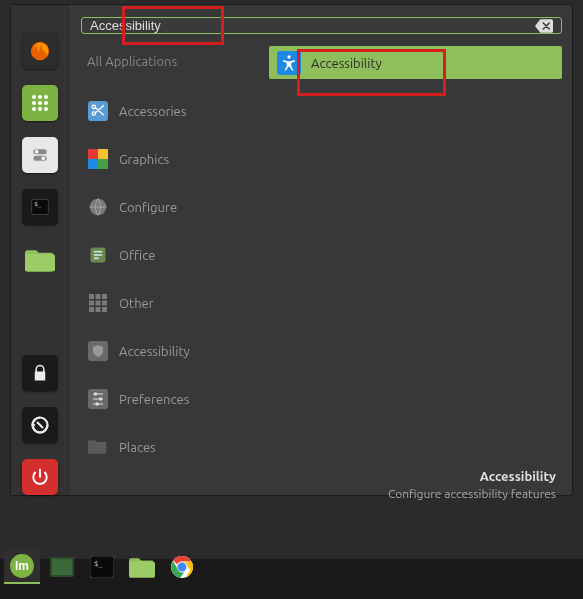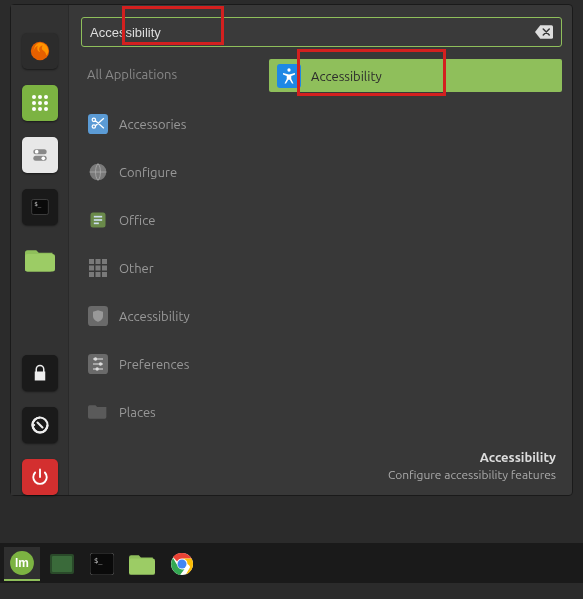--- a/index.html
+++ b/index.html
@@ -123,26 +123,26 @@
     text-align: right;
     padding: 6px 6px 4px;
     line-height: 1.35;
   }
   .footer-title { font-weight: 600; color: #ddd; }
   .footer-sub { color: #aaa; font-size: 12px; }
 
   
   .taskbar {
     position: absolute;
-    left: 0; bottom: 16px;
+    left: 0; bottom: 0;
     width: 583px; height: 40px;
     background: #1a1a1a;
-    display: flex; align-items: flex-start;
+    display: flex; align-items: flex-end;
     gap: 4px;
-    padding: 4px 4px;
+    padding: 15px 4px;
   }
   .tb-btn {
     width: 36px; height: 34px;
     display: flex; align-items: center; justify-content: center;
     cursor: pointer;
   }
   .tb-btn.active { background: #2f2f2f; border-bottom: 2px solid #8fbf5b; }
   
   
   .hl {
@@ -259,20 +259,31 @@
           <span class="cat-icon">
               <svg width="20" height="20" viewBox="0 0 24 24">
                 <rect width="24" height="24" rx="4" fill="#5b9bd5"></rect>
                 <path d="M7 17a2 2 0 1 1 0-4 2 2 0 0 1 0 4zm0-8a2 2 0 1 1 0-4 2 2 0 0 1 0 4zm2-1l10 9M9 14l10-9" stroke="#fff" stroke-width="1.5" fill="none"></path>
               </svg>
             </span>
           <span>Accessories</span>
         </div>
         <div class="cat-item">
           <span class="cat-icon">
+              <svg width="20" height="20" viewBox="0 0 20 20">
+                <rect width="10" height="10" fill="#e53935"></rect>
+                <rect x="10" width="10" height="10" fill="#fbc02d"></rect>
+                <rect y="10" width="10" height="10" fill="#1e88e5"></rect>
+                <rect x="10" y="10" width="10" height="10" fill="#43a047"></rect>
+              </svg>
+            </span>
+          <span>Graphics</span>
+        </div>
+        <div class="cat-item">
+          <span class="cat-icon">
               <svg width="20" height="20" viewBox="0 0 24 24">
                 <circle cx="12" cy="12" r="10" fill="#7a7a7a"></circle>
                 <path d="M2 12h20M12 2c4 4 4 16 0 20M12 2c-4 4-4 16 0 20" stroke="#aaa" stroke-width="1" fill="none"></path>
               </svg>
             </span>
           <span>Configure</span>
         </div>
         <div class="cat-item">
           <span class="cat-icon">
               <svg width="20" height="20" viewBox="0 0 24 24">

